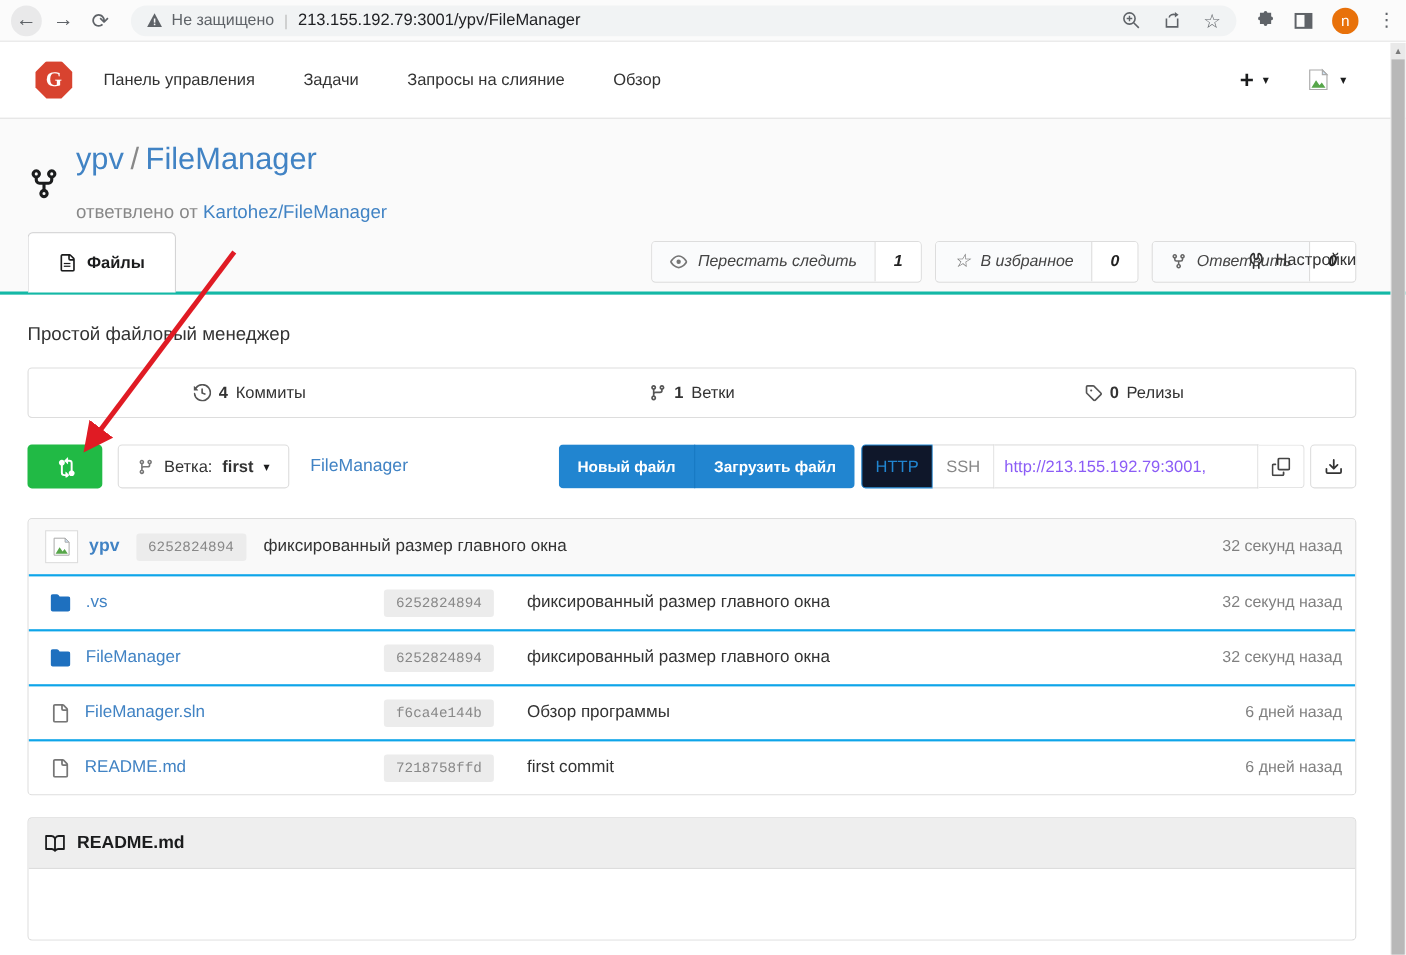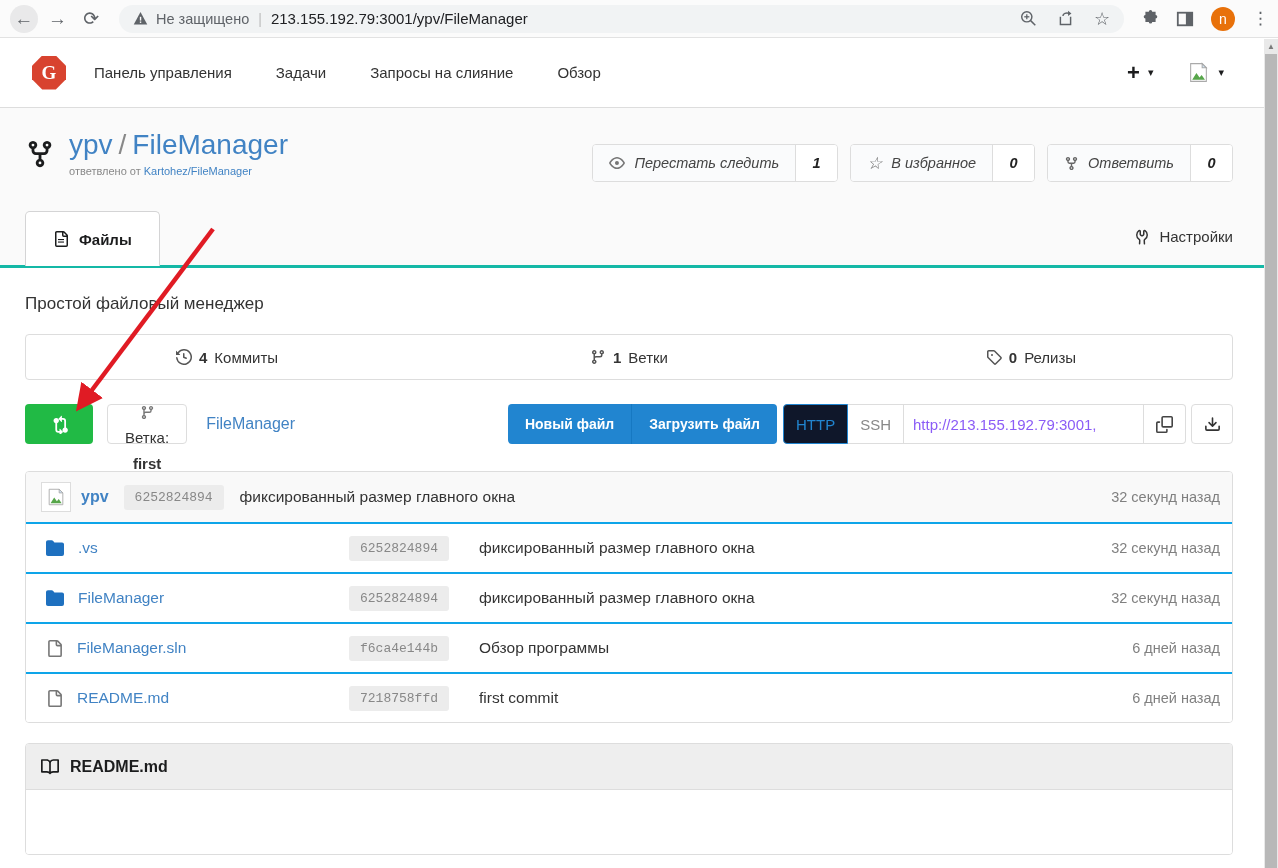--- a/index.html
+++ b/index.html
@@ -38,27 +38,27 @@
            font-family:"Liberation Serif", serif; }
   .gnav-items { display:flex; align-items:center; margin-left:28px; gap:44px; }
   .gnav-item { font-size:15px; color:#333; cursor:pointer; }
   .gnav-right { margin-left:auto; display:flex; align-items:center; gap:34px; padding-right:22px;}
   .plus-group, .user-group { display:flex; align-items:center; gap:8px; cursor:pointer; }
   .plus { font-size:22px; font-weight:bold; color:#1b1c1d; line-height:1; }
   .caret { font-size:11px; color:#1b1c1d; }
 
   
   .band { background:#fafafa; }
-  .repo-head { padding:20px 45px 0 25px; height:104px; display:flex; align-items:flex-start; }
+  .repo-head { padding:20px 45px 0 25px; height:104px; display:flex; align-items:flex-start;flex-direction:column; }
   .repo-title-wrap { display:flex; align-items:center; gap:14px; }
   .repo-fork-ico { margin-top:4px; }
   .repo-title { font-size:28px; line-height:1.2; }
   .repo-title a, .blue { color:#4183c4; text-decoration:none; }
   .repo-title .slash { color:#888; margin:0 6px; font-weight:normal; }
-  .repo-sub { font-size:11px; color:#888; margin-top:3px; }
+  .repo-sub { font-size:17px; color:#888; margin-top:21px; }
   .repo-actions { margin-left:auto; display:flex; gap:12px; margin-top:16px;font-style:italic; }
   .act { display:flex; height:38px; border:1px solid #ddd; border-radius:4px;
          overflow:hidden; background:#fff; cursor:pointer; }
   .act-main { display:flex; align-items:center; gap:9px; padding:0 16px; background:#fafbfc;
               color:#444; font-size:14.5px; }
   .act-count { display:flex; align-items:center; justify-content:center; min-width:42px;
                border-left:1px solid #ddd; background:#fff; font-weight:bold; font-size:14.5px; color:#222;}
   .act-star { font-size:17px; color:#666; line-height:1; }
 
   
@@ -80,21 +80,21 @@
   .stat { flex:1; display:flex; align-items:center; justify-content:center; gap:7px;
           font-size:15px; color:#333; cursor:pointer; }
   .stat b { font-weight:bold; }
   .stat svg { flex:none; }
 
   .toolbar { margin-top:24px; display:flex; align-items:center; height:40px; }
   .btn-compare { width:68px; height:40px; background:#21ba45; border-radius:4px;
                  display:flex; align-items:center; justify-content:center; cursor:pointer; }
   .branch-dd { margin-left:14px; height:40px; background:#fff; border:1px solid #ddd;
                border-radius:4px; display:flex; align-items:center; gap:9px; padding:0 17px;
-               font-size:15px; color:#333; cursor:pointer;flex-direction:column; }
+               font-size:15px; color:#333; cursor:pointer; }
   .branch-dd b { font-weight:bold; }
   .path-link { margin-left:19px; font-size:16px; cursor:pointer; }
   .tb-right { margin-left:auto; display:flex; align-items:center; }
   .blue-group { display:flex; height:40px; border-radius:4px; overflow:hidden; }
   .bbtn { background:#2185d0; color:#ffffff; font-size:14px; display:flex; align-items:center;
           padding:0 17px; cursor:pointer; font-weight:bold; }
   .bbtn + .bbtn { border-left:1px solid #1678c2; }
   .clone-group { display:flex; height:40px; margin-left:6px; }
   .proto { display:flex; align-items:center; padding:0 12px; font-size:15px; cursor:pointer; }
   .proto.http { border:1px solid #2185d0; color:#2185d0; border-radius:4px 0 0 4px; background:#0f172a; }

